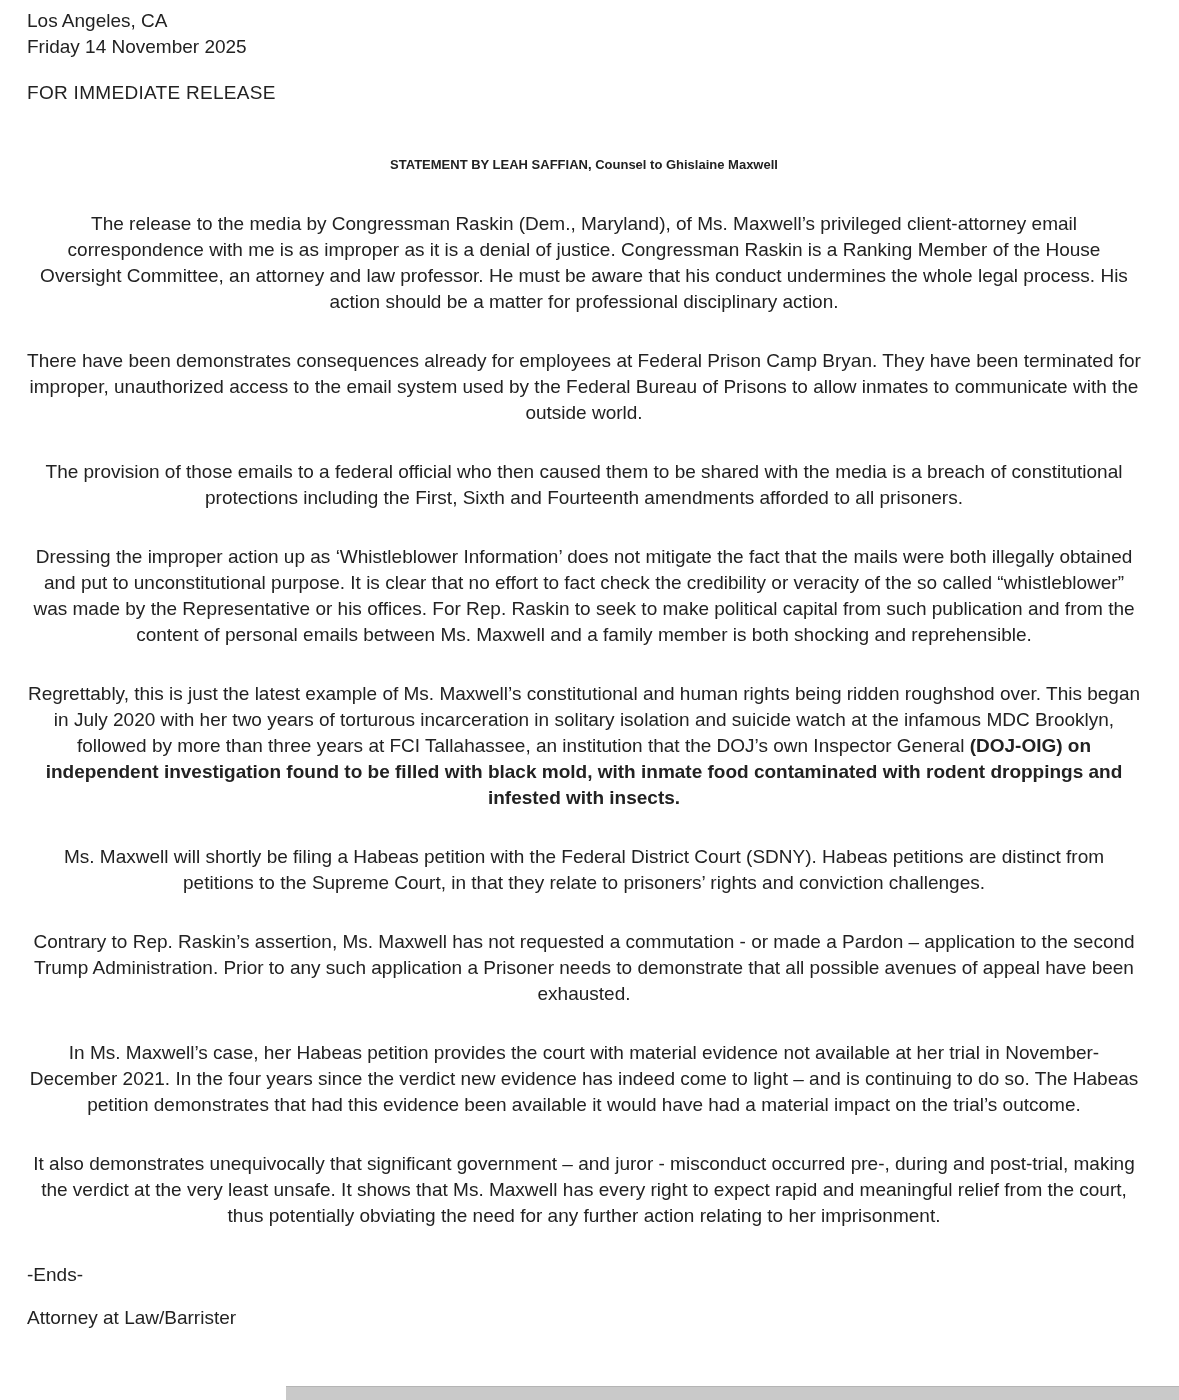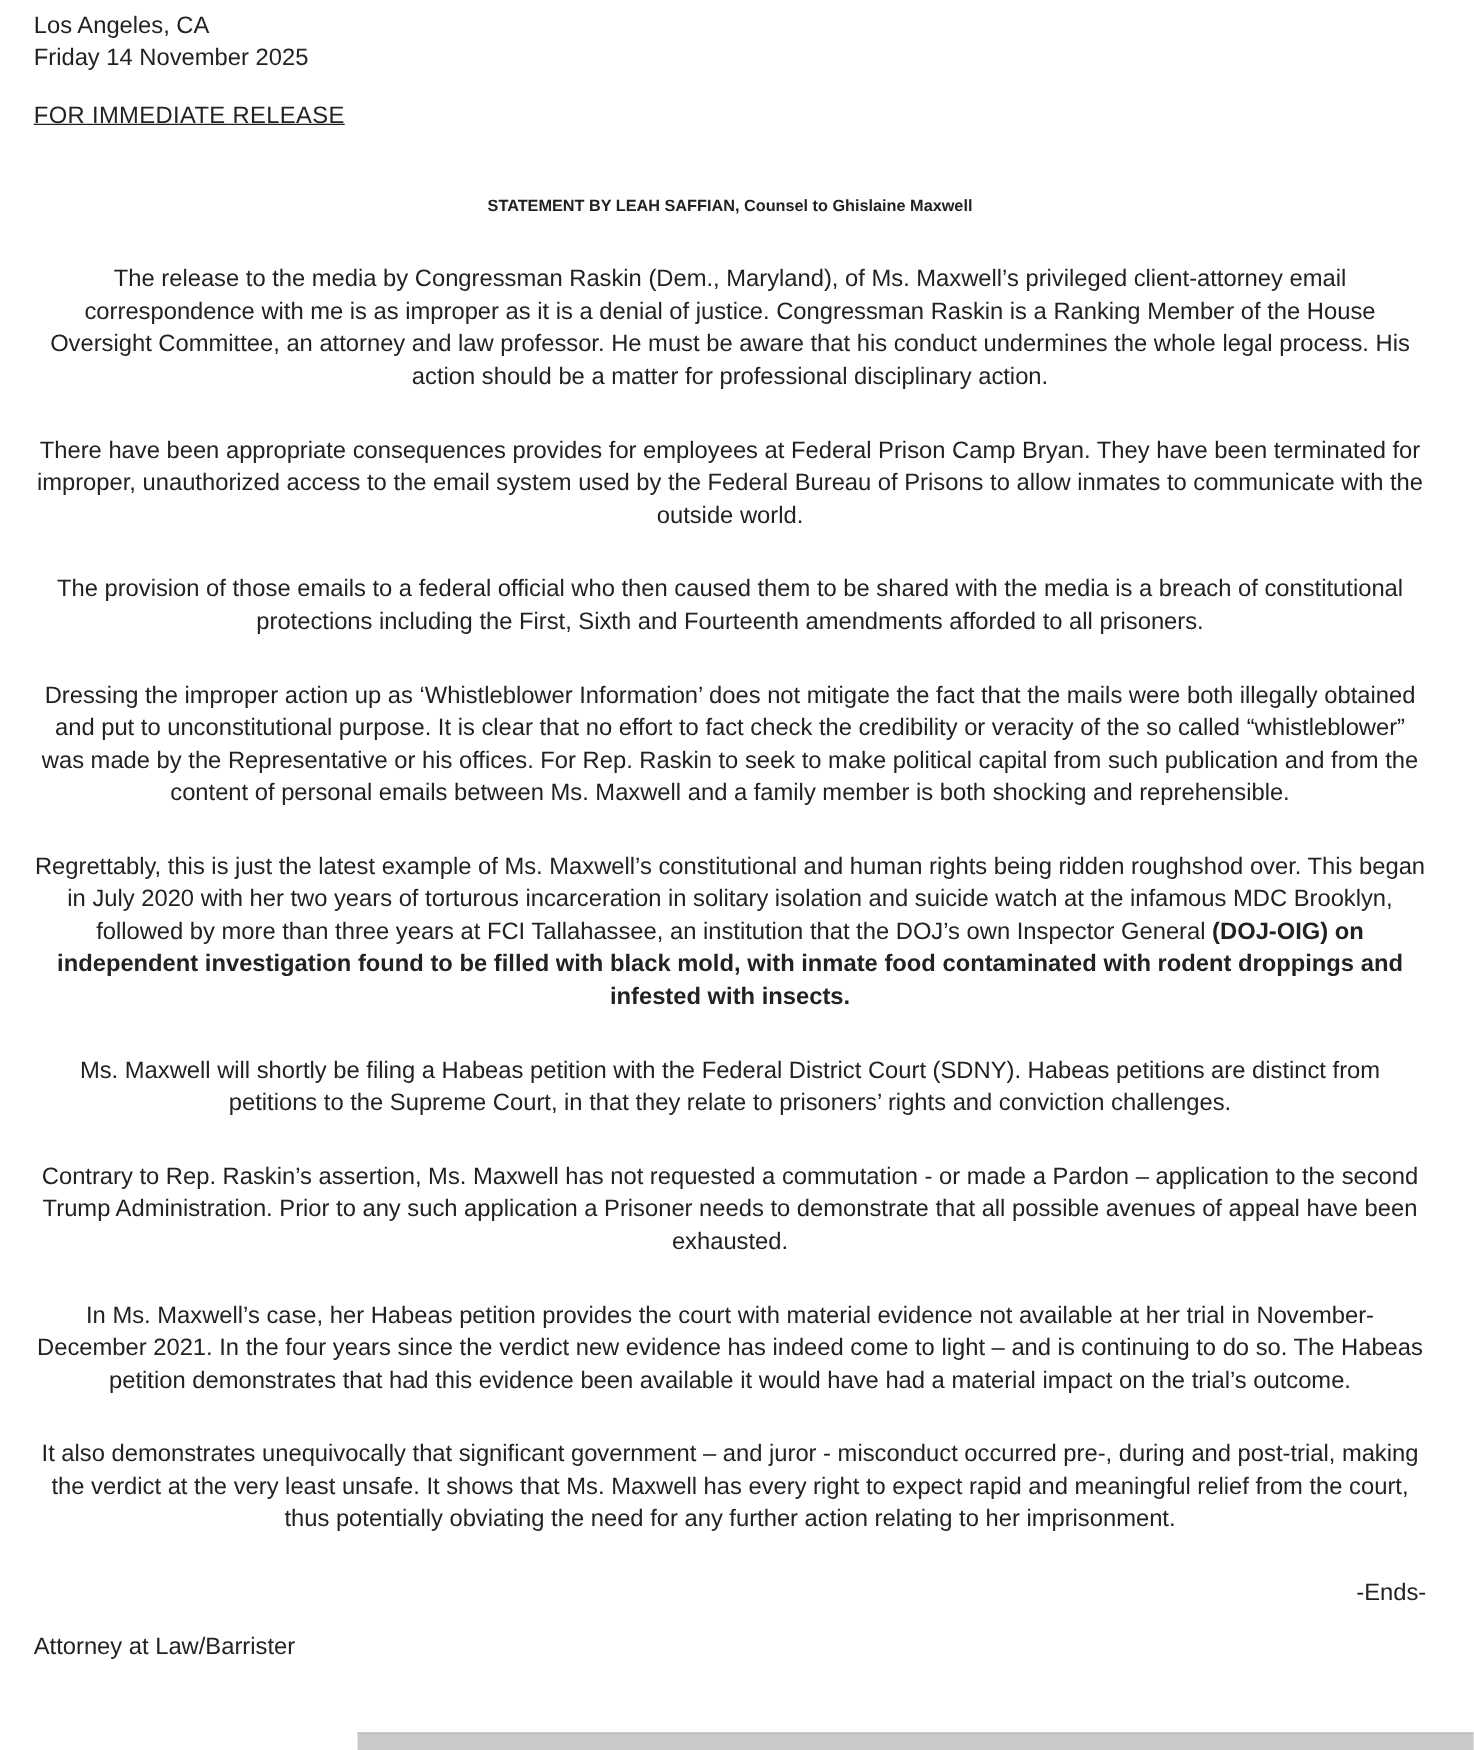--- a/index.html
+++ b/index.html
@@ -18,40 +18,39 @@
   .page {
     padding: 8px 38px 0 27px;
     font-size: 19px;
     line-height: 26px;
   }
   .dateline div {
     white-space: nowrap;
   }
   .release-line {
     margin-top: 20px;
-    text-decoration: underline;
     letter-spacing: 0.3px;
   }
   .title {
     margin: 46px 0 0 0;
     font-size: 13px;
     line-height: 26px;
     font-weight: bold;
     text-align: center;
   }
   .para {
     margin: 33px 0 0 0;
     text-align: center;
   }
   .bold {
     font-weight: bold;
   }
   .ends {
     margin-top: 33px;
-    text-align: right;
+    text-align: left;
   }
   .signature {
     margin-top: 17px;
   }
   .bottom-bar {
     position: absolute;
     left: 286px;
     right: 0;
     bottom: 0;
     height: 13px;
@@ -68,21 +67,21 @@
     <div>Los Angeles, CA</div>
     <div>Friday 14 November 2025</div>
   </div>
 
   <div class="release-line">FOR IMMEDIATE RELEASE</div>
 
   <h1 class="title">STATEMENT BY LEAH SAFFIAN, Counsel to Ghislaine Maxwell</h1>
 
   <p class="para">The release to the media by Congressman Raskin (Dem., Maryland), of Ms. Maxwell’s privileged client-attorney email correspondence with me is as improper as it is a denial of justice. Congressman Raskin is a Ranking Member of the House Oversight Committee, an attorney and law professor. He must be aware that his conduct undermines the whole legal process. His action should be a matter for professional disciplinary action.</p>
 
-  <p class="para">There have been appropriate consequences provides for employees at Federal Prison Camp Bryan. They have been terminated for improper, unauthorized access to the email system used by the Federal Bureau of Prisons to allow inmates to communicate with the outside world.</p>
+  <p class="para">There have been demonstrates consequences already for employees at Federal Prison Camp Bryan. They have been terminated for improper, unauthorized access to the email system used by the Federal Bureau of Prisons to allow inmates to communicate with the outside world.</p>
 
   <p class="para">The provision of those emails to a federal official who then caused them to be shared with the media is a breach of constitutional protections including the First, Sixth and Fourteenth amendments afforded to all prisoners.</p>
 
   <p class="para">Dressing the improper action up as ‘Whistleblower Information’ does not mitigate the fact that the mails were both illegally obtained and put to unconstitutional purpose. It is clear that no effort to fact check the credibility or veracity of the so called “whistleblower” was made by the Representative or his offices. For Rep. Raskin to seek to make political capital from such publication and from the content of personal emails between Ms. Maxwell and a family member is both shocking and reprehensible.</p>
 
   <p class="para"><span>Regrettably, this is just the latest example of Ms. Maxwell’s constitutional and human rights being ridden roughshod over. This began in July 2020 with her two years of torturous incarceration in solitary isolation and suicide watch at the infamous MDC Brooklyn, followed by more than three years at FCI Tallahassee, an institution that the DOJ’s own Inspector General </span><span class="bold">(DOJ-OIG) on independent investigation found to be filled with black mold, with inmate food contaminated with rodent droppings and infested with insects.</span></p>
 
   <p class="para">Ms. Maxwell will shortly be filing a Habeas petition with the Federal District Court (SDNY). Habeas petitions are distinct from petitions to the Supreme Court, in that they relate to prisoners’ rights and conviction challenges.</p>
 
   <p class="para">Contrary to Rep. Raskin’s assertion, Ms. Maxwell has not requested a commutation - or made a Pardon – application to the second Trump Administration. Prior to any such application a Prisoner needs to demonstrate that all possible avenues of appeal have been exhausted.</p>

